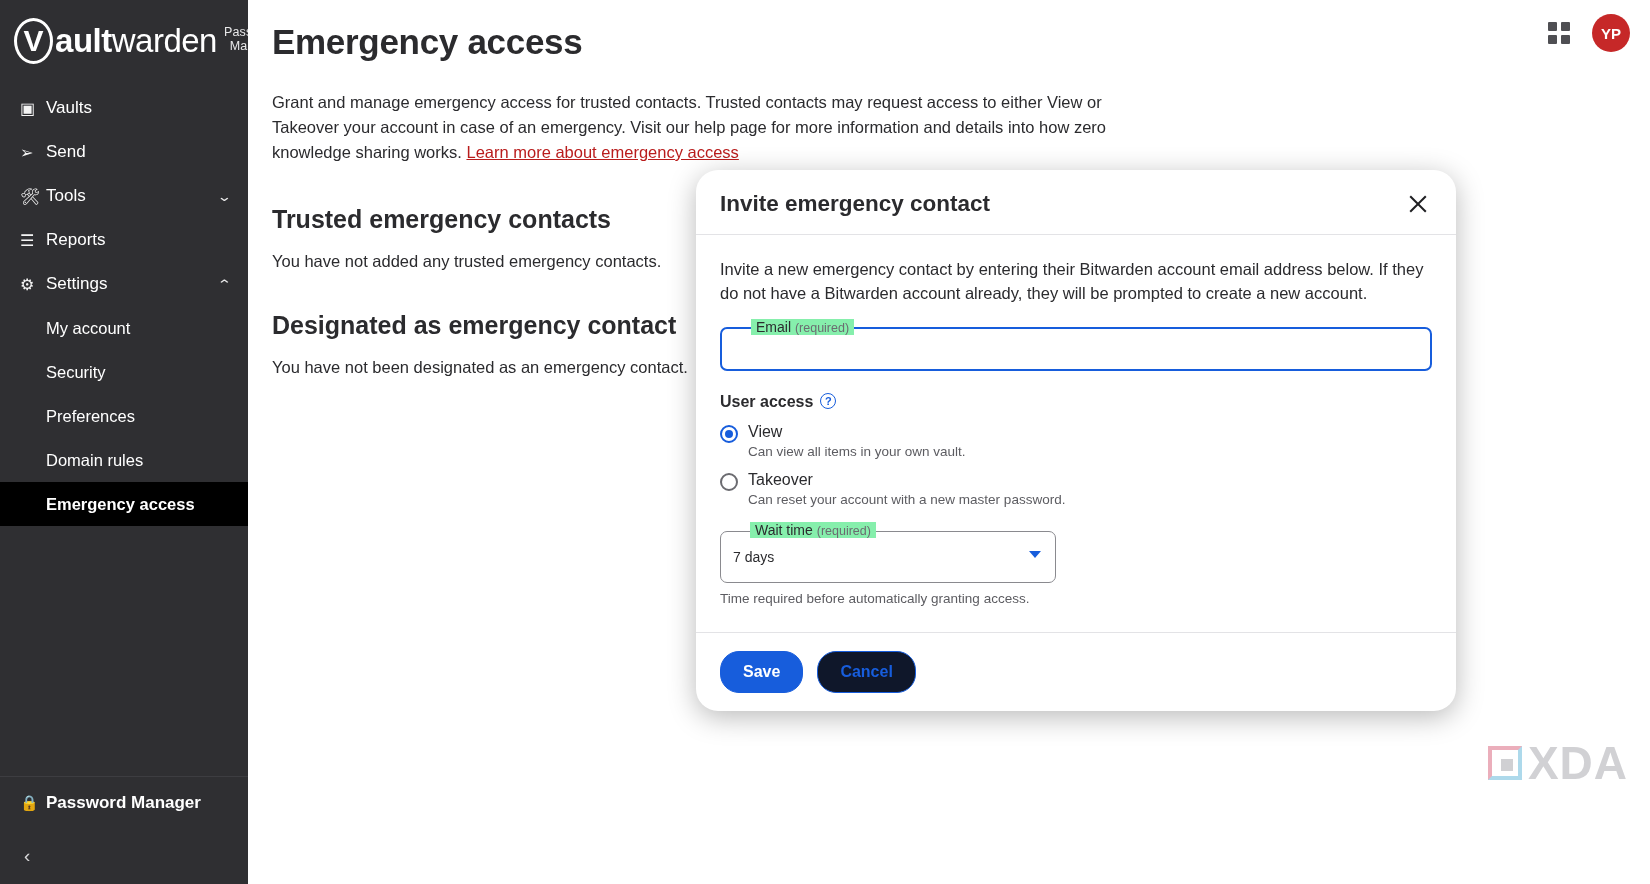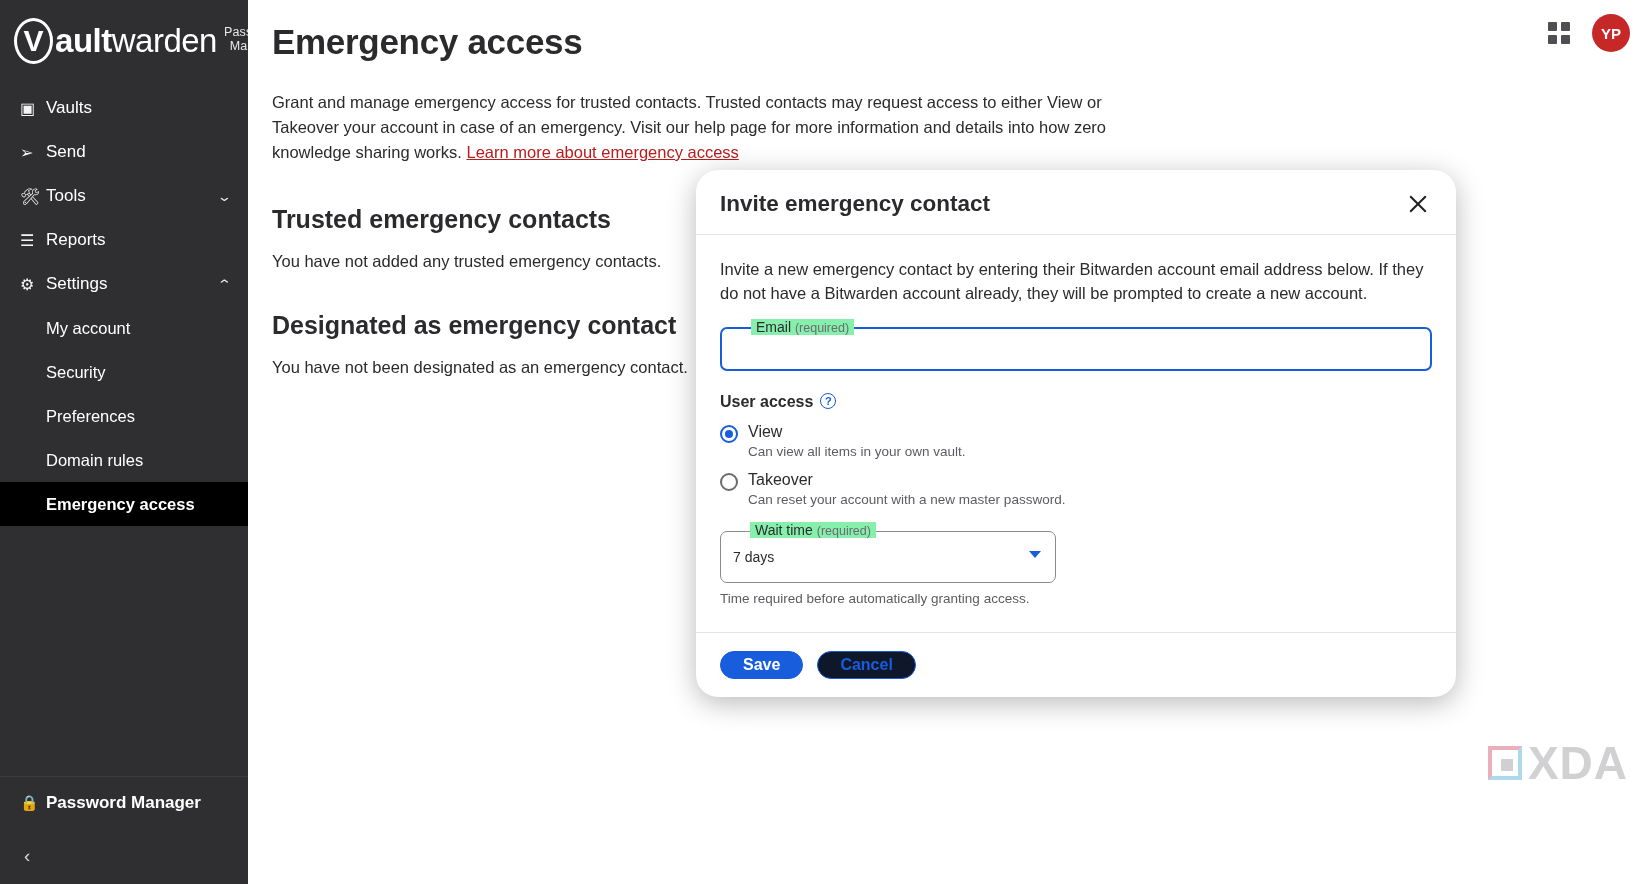--- a/index.html
+++ b/index.html
@@ -345,21 +345,21 @@
     color: #5c5c61;
   }
 
   .modal-foot {
     border-top: 1px solid #e3e3e6;
     padding: 18px 24px;
     display: flex;
     gap: 14px;
   }
   .btn {
-    height: 28px;
+    height: 42px;
     border-radius: 19px;
     font-size: 16px;
     font-weight: 700;
     display: inline-flex;
     align-items: center;
     justify-content: center;
     padding: 0 22px;
     cursor: pointer;
   }
   .btn-primary { background: #175ddc; color: #fff; border: 1px solid #175ddc; }

